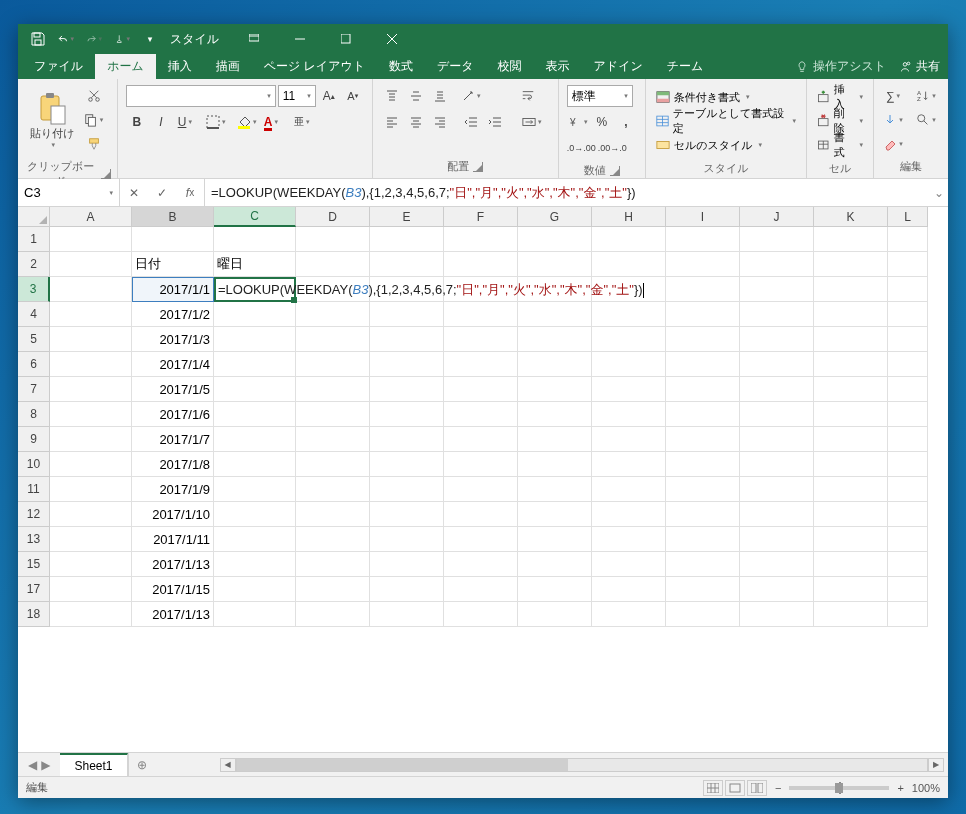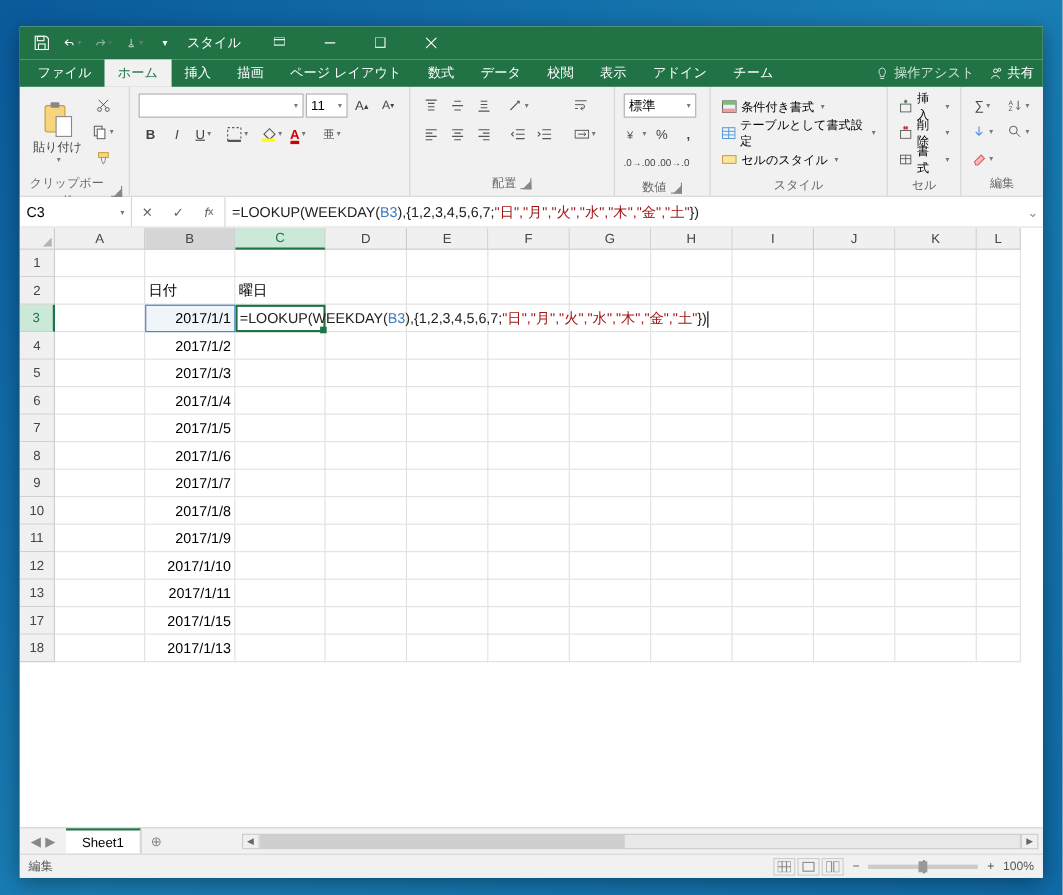--- a/index.html
+++ b/index.html
@@ -144,21 +144,21 @@
     justify-content:space-between;
   }
   .status-right{display:flex;align-items:center;gap:8px;}
   .view-btns{display:flex;gap:2px;}
   .view-btn{width:20px;height:16px;border:1px solid #ccc;display:flex;align-items:center;justify-content:center;}
   .zoom-slider{width:100px;height:4px;background:#ccc;position:relative;}
   .zoom-slider::before{content:"";position:absolute;left:50%;top:-4px;width:2px;height:12px;background:#888;}
   .zoom-thumb{position:absolute;left:50%;top:-3px;width:8px;height:10px;background:#999;transform:translateX(-50%);}
   
   .tok-fn{color:#222;}
-  .tok-ref{color:#3d7ebf;}
+  .tok-ref{color:#3d7ebf;font-style:italic;}
   .tok-str{color:#a31515;}
   .text-cursor{display:inline-block;width:1px;height:15px;background:#000;vertical-align:middle;}
   svg.icon{width:14px;height:14px;}
 </style>
 </head>
 <body>
 
 <div class="window">
 
   <div class="titlebar">
@@ -803,20 +803,35 @@
             <div class="cell" style="width: 74px;"></div>
             <div class="cell" style="width: 74px;"></div>
             <div class="cell" style="width: 74px;"></div>
             <div class="cell" style="width: 74px;"></div>
             <div class="cell" style="width: 74px;"></div>
             <div class="cell" style="width: 74px;"></div>
             <div class="cell" style="width: 74px;"></div>
             <div class="cell" style="width: 40px;"></div>
           </div>
           <div class="g-row">
+            <div class="row-h">15</div>
+            <div class="cell" style="width: 82px;"></div>
+            <div class="cell r" style="width: 82px;">2017/1/13</div>
+            <div class="cell" style="width: 82px;"></div>
+            <div class="cell" style="width: 74px;"></div>
+            <div class="cell" style="width: 74px;"></div>
+            <div class="cell" style="width: 74px;"></div>
+            <div class="cell" style="width: 74px;"></div>
+            <div class="cell" style="width: 74px;"></div>
+            <div class="cell" style="width: 74px;"></div>
+            <div class="cell" style="width: 74px;"></div>
+            <div class="cell" style="width: 74px;"></div>
+            <div class="cell" style="width: 40px;"></div>
+          </div>
+          <div class="g-row">
             <div class="row-h">17</div>
             <div class="cell" style="width: 82px;"></div>
             <div class="cell r" style="width: 82px;">2017/1/15</div>
             <div class="cell" style="width: 82px;"></div>
             <div class="cell" style="width: 74px;"></div>
             <div class="cell" style="width: 74px;"></div>
             <div class="cell" style="width: 74px;"></div>
             <div class="cell" style="width: 74px;"></div>
             <div class="cell" style="width: 74px;"></div>
             <div class="cell" style="width: 74px;"></div>

